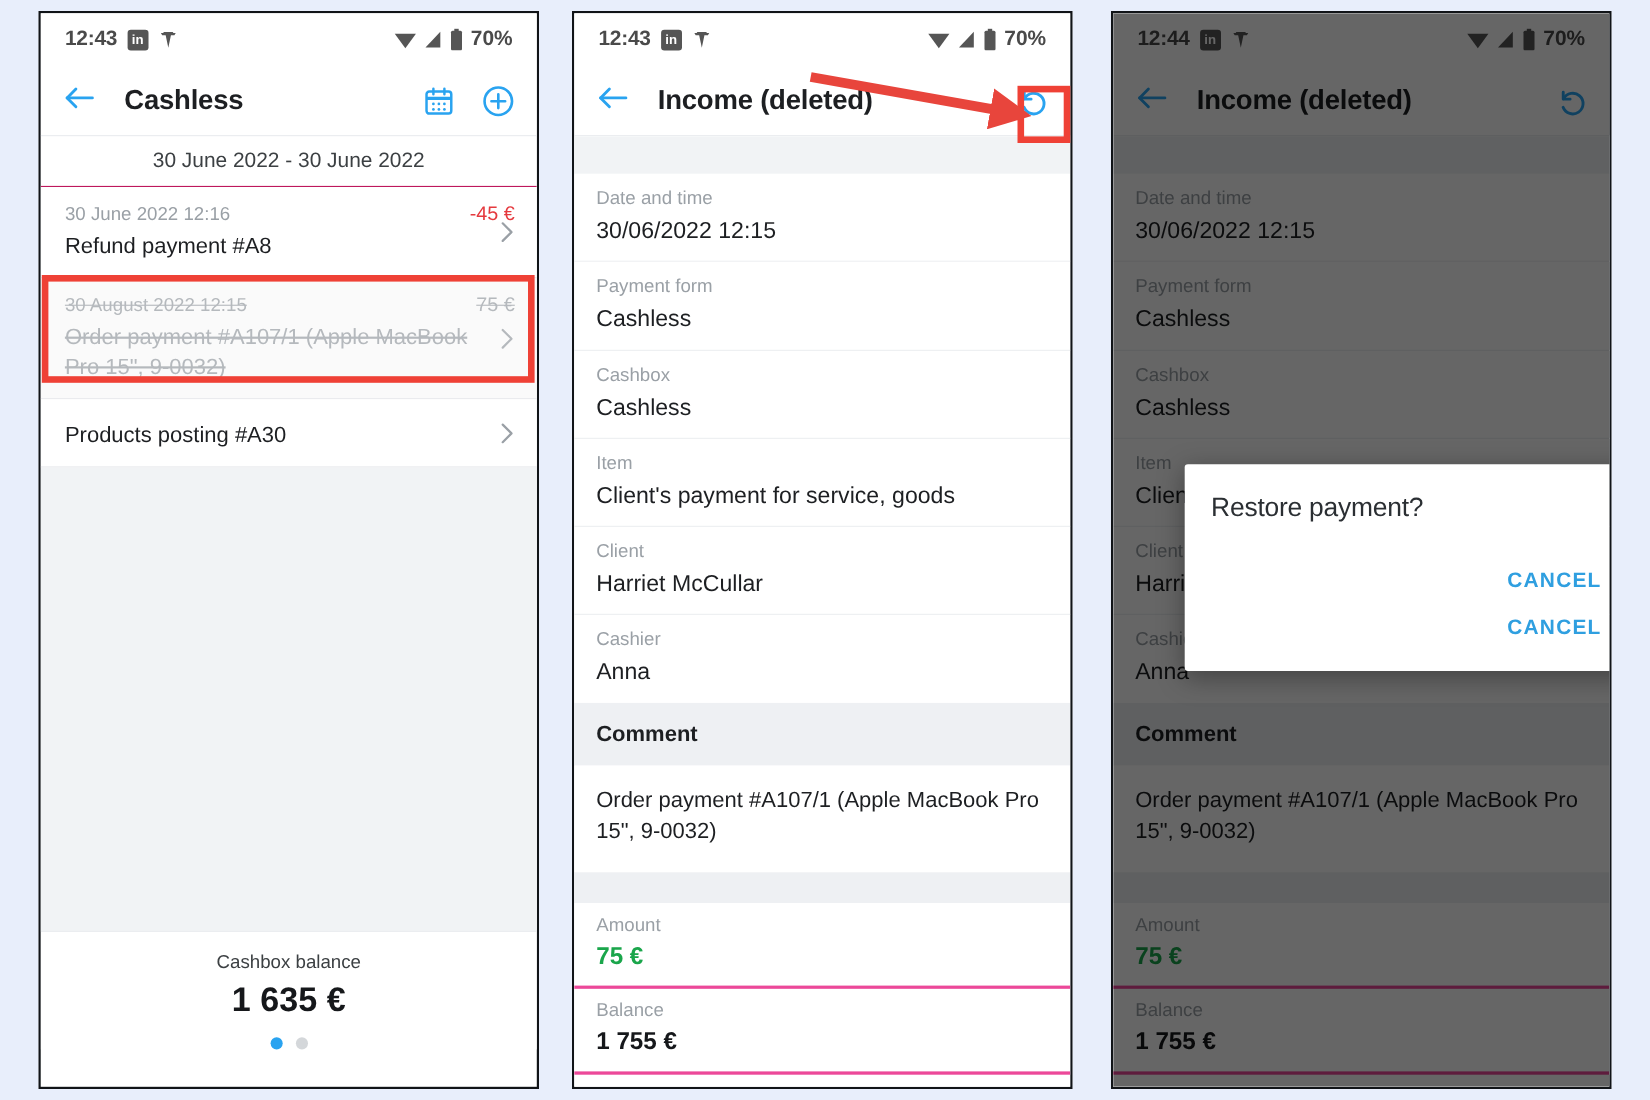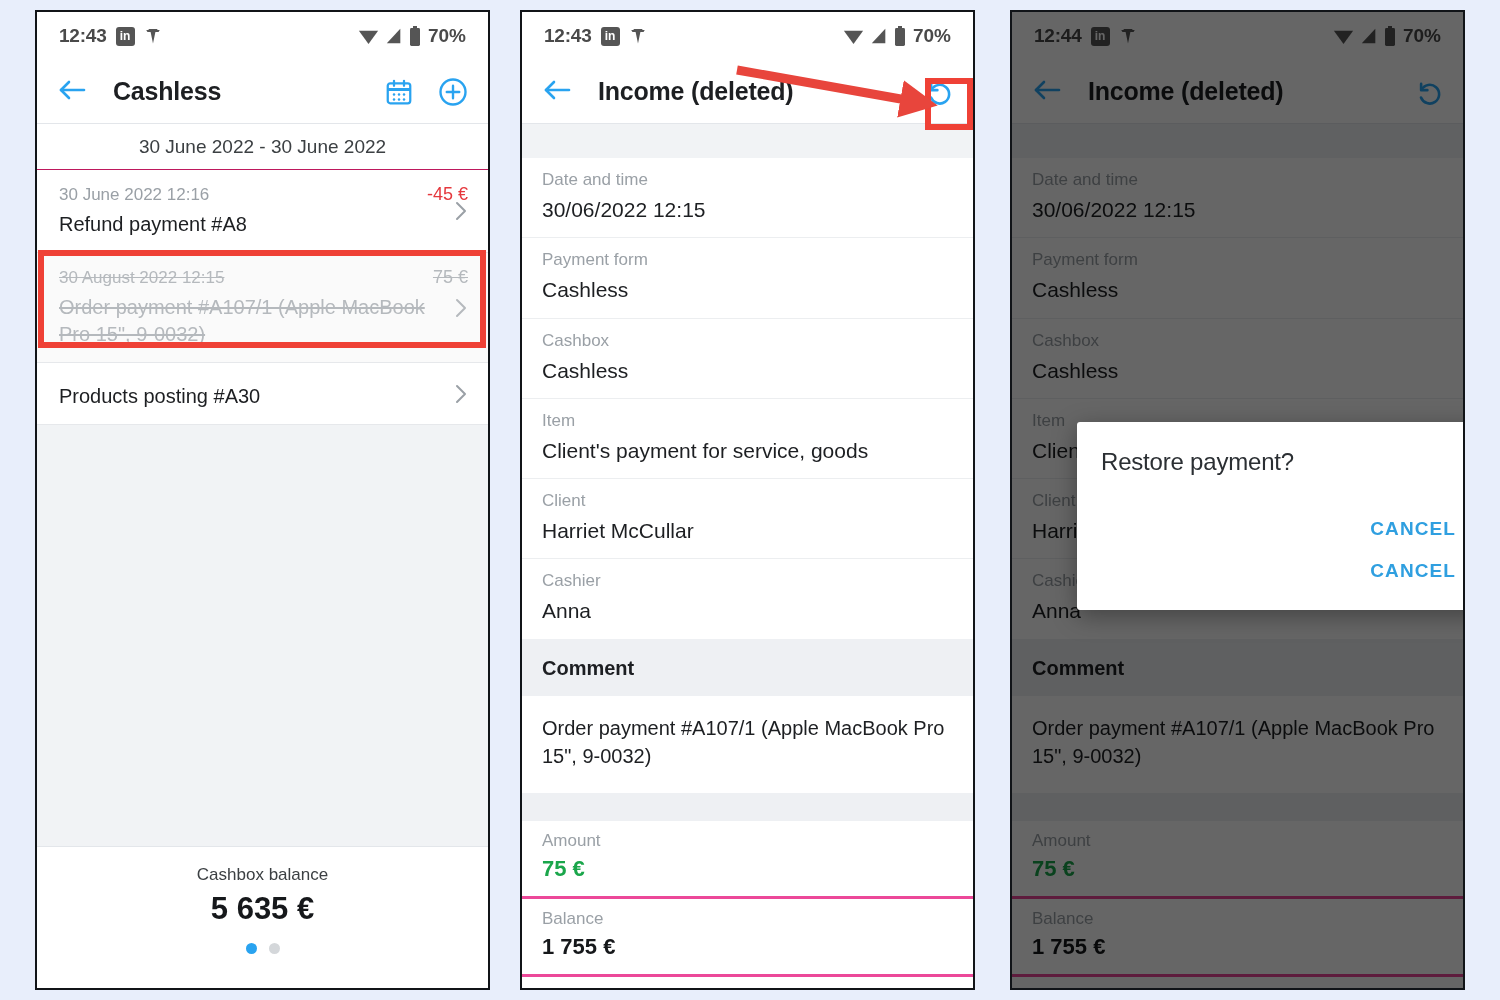--- a/index.html
+++ b/index.html
@@ -307,21 +307,21 @@
               <path d="M3 3l8 8-8 8"></path>
             </svg>
         </span>
       </div>
 
       <div class="tx-filler" style="height:421px"></div>
     </div>
 
     <div class="balancefoot">
       <div class="bf-label">Cashbox balance</div>
-      <div class="bf-value">5 635 €</div>
+      <div class="bf-value">1 635 €</div>
       <div class="dots">
         <span class="dot active"></span>
         <span class="dot"></span>
       </div>
 
     </div>
   </div>
 
   <div class="phone" id="phone2">
 

